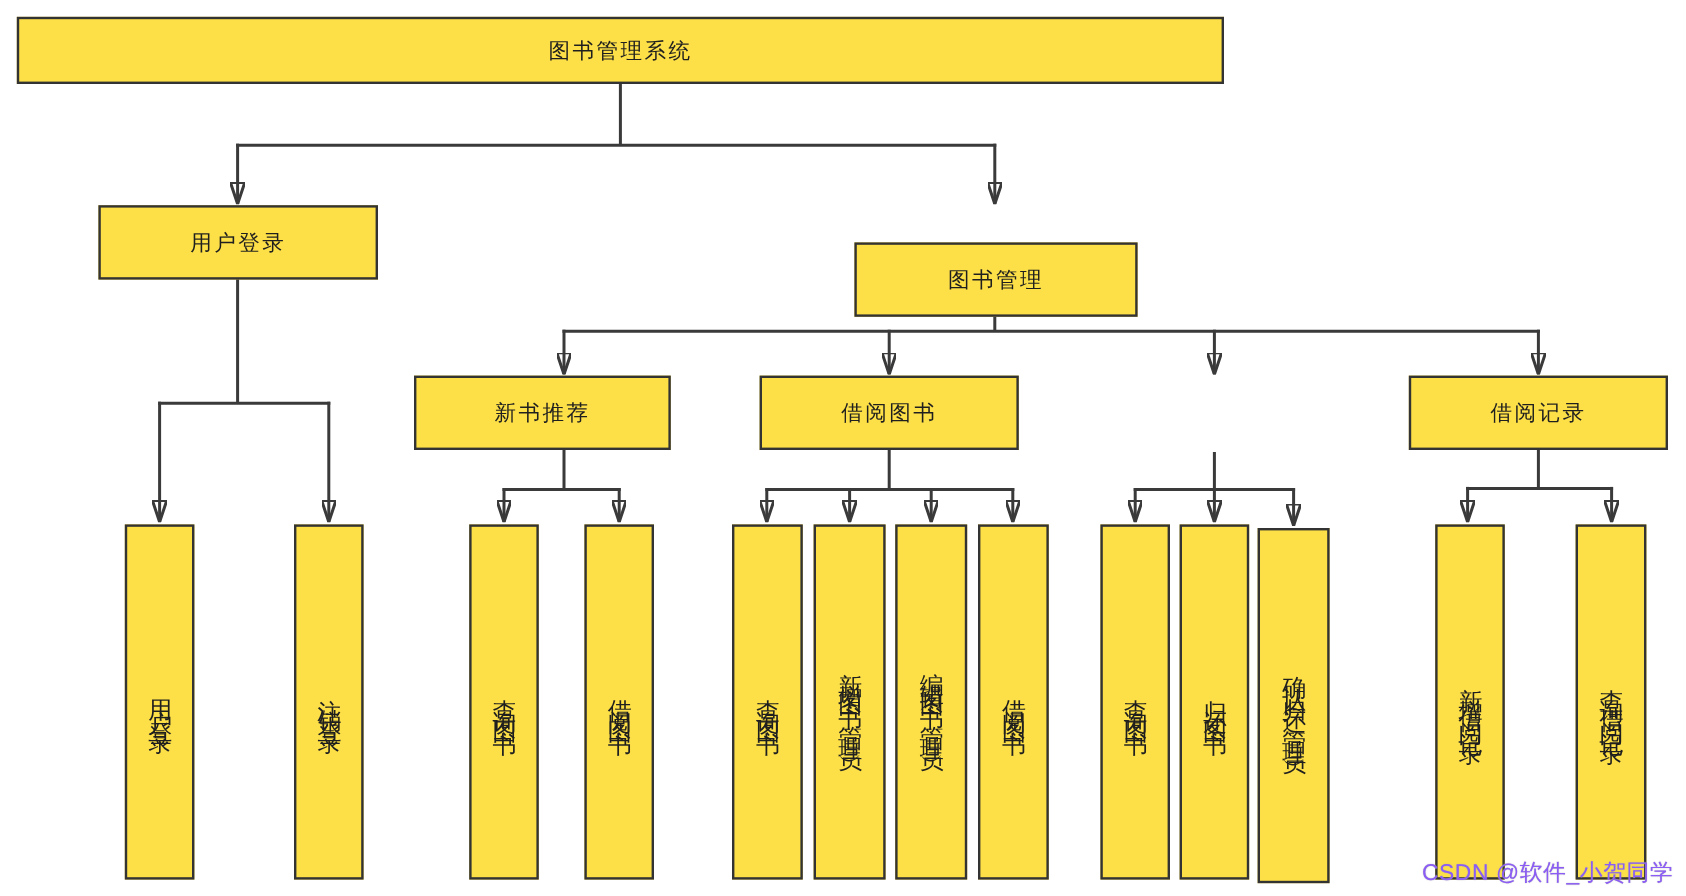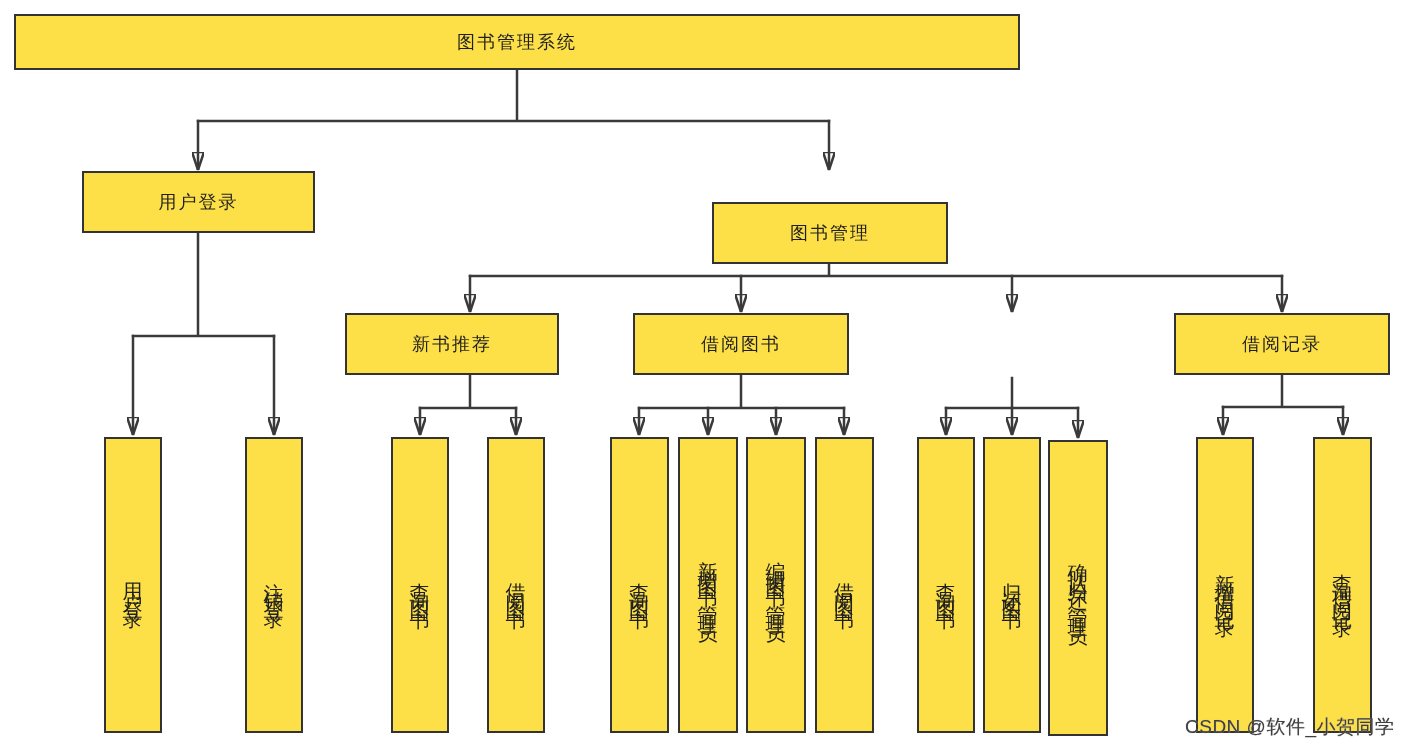--- a/index.html
+++ b/index.html
@@ -34,21 +34,21 @@
     writing-mode: vertical-rl;
     text-orientation: mixed;
   }
   .vbox .lbl { font-size: 20px; letter-spacing: 9px; line-height: 1; }
   #watermark {
     position: absolute;
     left: 1185px;
     top: 714px;
     font-size: 19px;
     letter-spacing: 0.5px;
-    color: #404040;
+    color: #8b5cf6;
     text-shadow: 0 0 1px #a8a8a8;
     white-space: nowrap;
     z-index: 5;
   }
 </style>
 <title>图书管理系统</title></head>
 <body>
 
 <div id="canvas">
 

